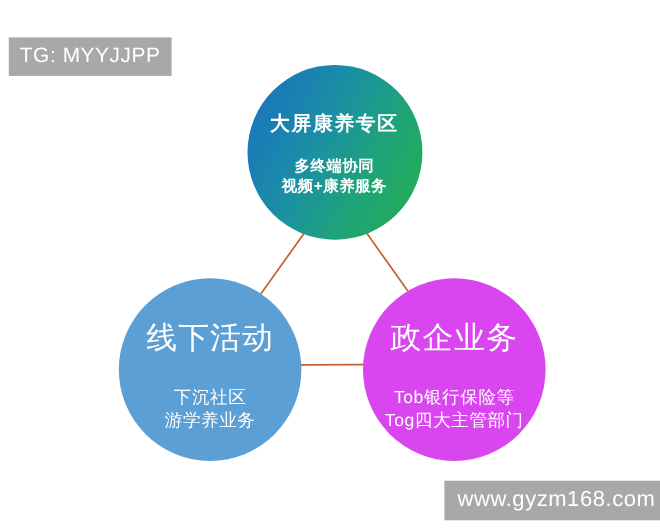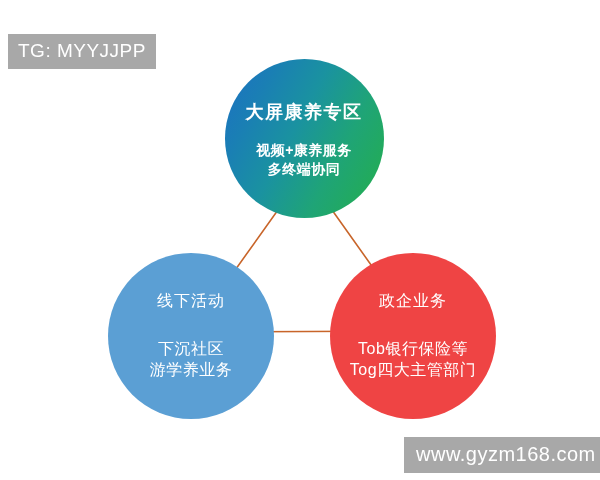--- a/index.html
+++ b/index.html
@@ -91,21 +91,21 @@
     left: 330px;
     top: 253px;
     width: 166px;
     height: 166px;
     background: #65cc96;
     z-index: 25;
     padding-top: 39px;
   }
 
   .node-title {
-    font-size: 16px;
+    font-size: 28px;
     font-weight: bold;
     letter-spacing: 1px;
     line-height: 1.1;
     white-space: nowrap;
   }
   #node-hub .node-title {
     font-size: 18px;
     letter-spacing: 1.5px;
   }
   .node-sub {
@@ -140,34 +140,34 @@
 
   <div id="tag-chip" class="chip">TG: MYYJJPP</div>
 
   <svg id="triangle-layer" width="600" height="480">
     <polygon id="triangle-shape" points="305,172 191,332 418,331" fill="none" stroke="#c8652a" stroke-width="1.6"></polygon>
   </svg>
 
   <div id="node-hub" class="node" style="width: 159px; height: 159px; left: 224.5px; top: 58.5px;">
     <div class="node-title">大屏康养专区</div>
     <div class="node-sub">
+      <span>多终端协同</span>
       <span>视频+康养服务</span>
-      <span>多终端协同</span>
     </div>
   </div>
 
   <div id="node-offline" class="node" style="width: 166px; height: 166px; left: 108px; top: 253px; background: rgb(91, 159, 212);">
     <div class="node-title">线下活动</div>
     <div class="node-sub">
       <span>下沉社区</span>
       <span>游学养业务</span>
     </div>
   </div>
 
-  <div id="node-gov" class="node" style="width: 166px; height: 166px; left: 330px; top: 253px; background: #ef4444;">
+  <div id="node-gov" class="node" style="width: 166px; height: 166px; left: 330px; top: 253px; background: #d946ef;">
     <div class="node-title">政企业务</div>
     <div class="node-sub">
       <span>Tob银行保险等</span>
       <span>Tog四大主管部门</span>
     </div>
   </div>
 
   <div id="watermark-chip" class="chip">www.gyzm168.com</div>
 
 </div>

